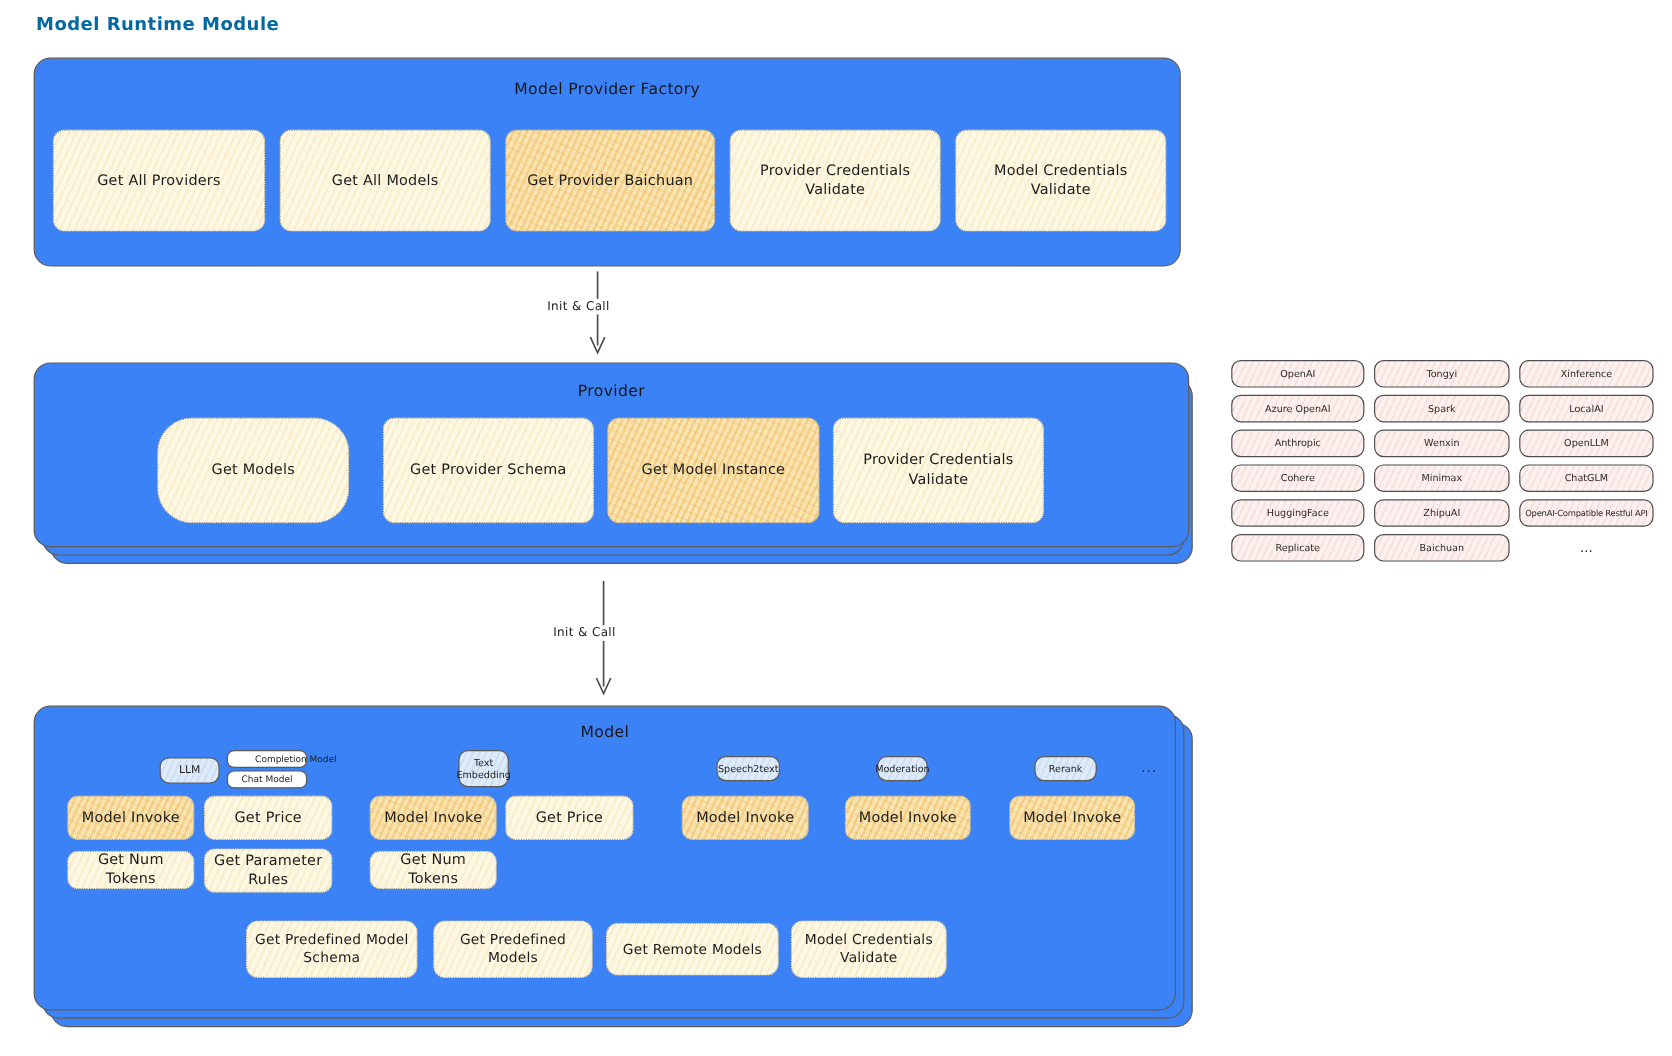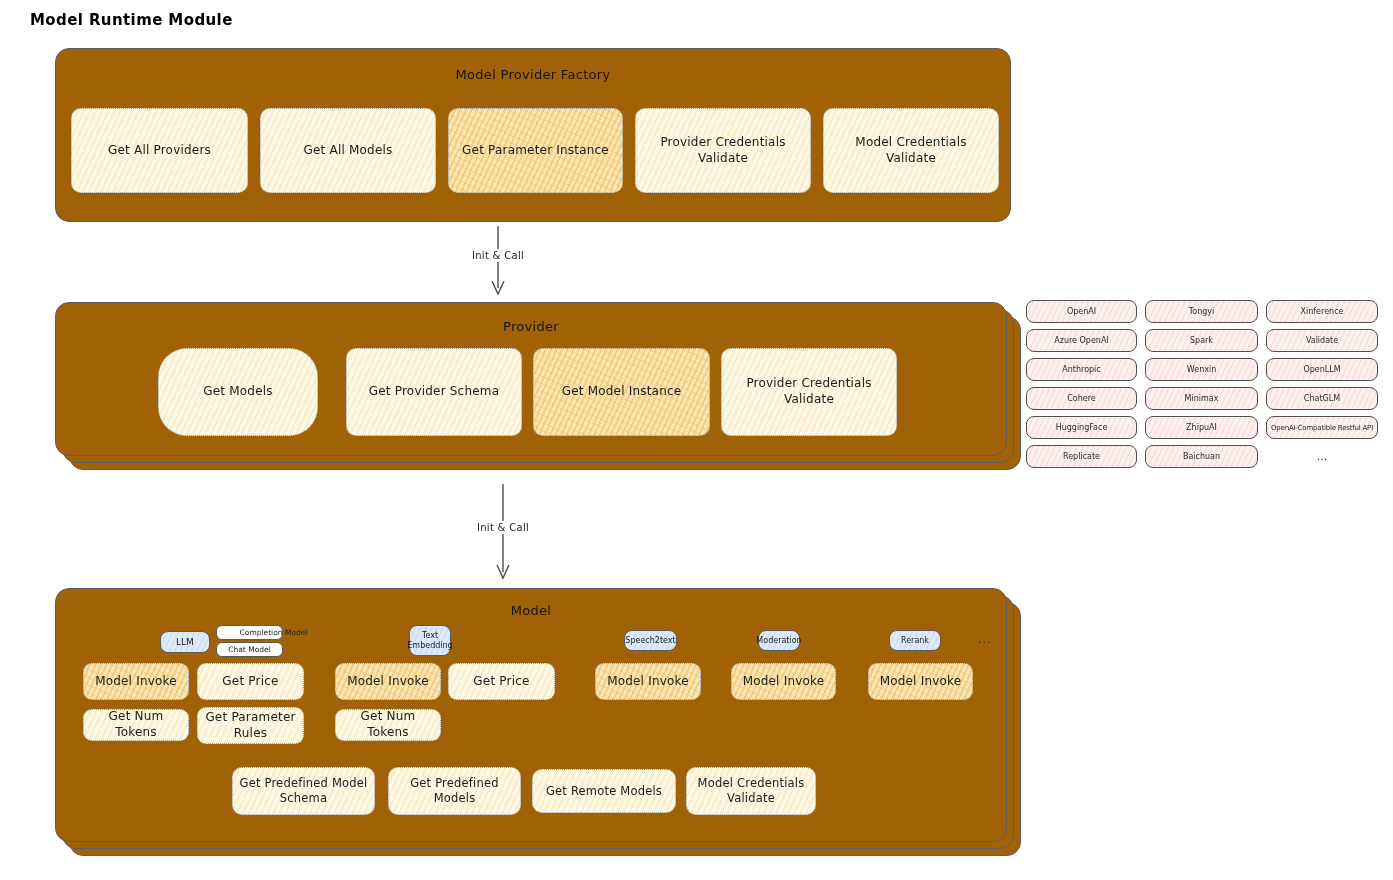--- a/index.html
+++ b/index.html
@@ -1,23 +1,23 @@
 <!DOCTYPE html>
 <html><head>
 <meta charset="utf-8">
 <style>
   html,body{margin:0;padding:0;}
   body{
     width:1393px;height:880px;position:relative;background:#ffffff;
     font-family:"DejaVu Sans",sans-serif;color:#1b1b1b;overflow:hidden;
   }
   .abs{position:absolute;}
-  .page-title{font-size:15px;font-weight:700;letter-spacing:.4px;color:#000000;}
+  .page-title{font-size:15px;font-weight:700;letter-spacing:.4px;color:#0369a1;}
   .container{
-    position:absolute;background:#a16207;border:1.5px solid #5c5c5c;border-radius:14px;margin-left:27px;
+    position:absolute;background:#3b82f6;border:1.5px solid #5c5c5c;border-radius:14px;
   }
   .container-title{
     position:absolute;left:0;right:0;text-align:center;font-size:13px;color:#161616;letter-spacing:.3px;
   }
   .box{
     position:absolute;display:flex;align-items:center;justify-content:center;text-align:center;
     border-radius:10px;font-size:12px;line-height:1.3;color:#1b1b1b;padding:2px 6px;box-sizing:border-box;
     letter-spacing:.2px;
   }
   .box-yellow{
@@ -47,62 +47,62 @@
     background-color:#ddeafa;
     background-image:repeating-linear-gradient(115deg,rgba(122,162,214,.18) 0 1.3px,transparent 1.3px 5px);
     box-sizing:border-box;padding:1px 3px;
   }
   .pill-white{
     position:absolute;display:flex;align-items:center;justify-content:center;text-align:center;
     border:1.2px solid #5a5a5a;border-radius:6px;font-size:7.5px;color:#222;background:#fff;
     box-sizing:border-box;white-space:nowrap;
   }
   .arrow-label{
-    position:absolute;text-align:center;font-size:10px;color:#232323;background:#fff;letter-spacing:.3px;
+    position:absolute;font-size:10px;color:#232323;background:#fff;letter-spacing:.3px;
     padding:1px 0;
   }
   .dots{position:absolute;font-size:11px;color:#222;letter-spacing:1px;}
 </style>
 </head>
 <body>
 
 <div class="abs page-title" style="left:30px;top:11px;">Model Runtime Module</div>
 
 <div class="container" style="left:28px;top:48px;width:954px;height:172px;">
   <div class="container-title" style="top:18px;">Model Provider Factory</div>
   <div class="box box-yellow" style="left:15px;top:59px;width:177px;height:85px;">Get All Providers</div>
   <div class="box box-yellow" style="left:204px;top:59px;width:176px;height:85px;">Get All Models</div>
-  <div class="box box-orange" style="left:392px;top:59px;width:175px;height:85px;">Get Parameter Instance</div>
+  <div class="box box-orange" style="left:392px;top:59px;width:175px;height:85px;">Get Provider Baichuan</div>
   <div class="box box-yellow" style="left:579px;top:59px;width:176px;height:85px;">Provider Credentials Validate</div>
   <div class="box box-yellow" style="left:767px;top:59px;width:176px;height:85px;">Model Credentials Validate</div>
 </div>
 
 <svg class="abs" style="left:491px;top:226px;" width="14" height="70">
   <line x1="7" y1="0" x2="7" y2="62" stroke="#4c4c4c" stroke-width="1.4"></line>
   <polyline points="1,55 7,68 13,55" fill="none" stroke="#4c4c4c" stroke-width="1.4"></polyline>
 </svg>
 <div class="arrow-label" style="left:456px;top:249px;width:84px;">Init &amp; Call</div>
 
 <div class="container" style="left:42px;top:316px;width:950px;height:152px;"></div>
 <div class="container" style="left:35px;top:309px;width:950px;height:152px;"></div>
-<div class="container" style="left:28px;top:302px;width:950px;height:152px;">
+<div class="container" style="left:28px;top:302px;width:950px;height:152px;padding-left:11px;">
   <div class="container-title" style="top:16px;">Provider</div>
   <div class="box box-yellow" style="left:102px;top:45px;width:160px;height:88px;border-radius:29px;">Get Models</div>
   <div class="box box-yellow" style="left:290px;top:45px;width:176px;height:88px;">Get Provider Schema</div>
   <div class="box box-orange" style="left:477px;top:45px;width:177px;height:88px;">Get Model Instance</div>
   <div class="box box-yellow" style="left:665px;top:45px;width:176px;height:88px;">Provider Credentials Validate</div>
 </div>
 
 <div class="abs" style="left:1026px;top:300px;width:352px;display:grid;grid-template-columns:111px 113px 112px;grid-auto-rows:23px;column-gap:8px;row-gap:6px;">
   <div class="chip-pink">OpenAI</div>
   <div class="chip-pink">Tongyi</div>
   <div class="chip-pink">Xinference</div>
   <div class="chip-pink">Azure OpenAI</div>
   <div class="chip-pink">Spark</div>
-  <div class="chip-pink">Validate</div>
+  <div class="chip-pink">LocalAI</div>
   <div class="chip-pink">Anthropic</div>
   <div class="chip-pink">Wenxin</div>
   <div class="chip-pink">OpenLLM</div>
   <div class="chip-pink">Cohere</div>
   <div class="chip-pink">Minimax</div>
   <div class="chip-pink">ChatGLM</div>
   <div class="chip-pink">HuggingFace</div>
   <div class="chip-pink">ZhipuAI</div>
   <div class="chip-pink small">OpenAI-Compatible Restful API</div>
   <div class="chip-pink">Replicate</div>

